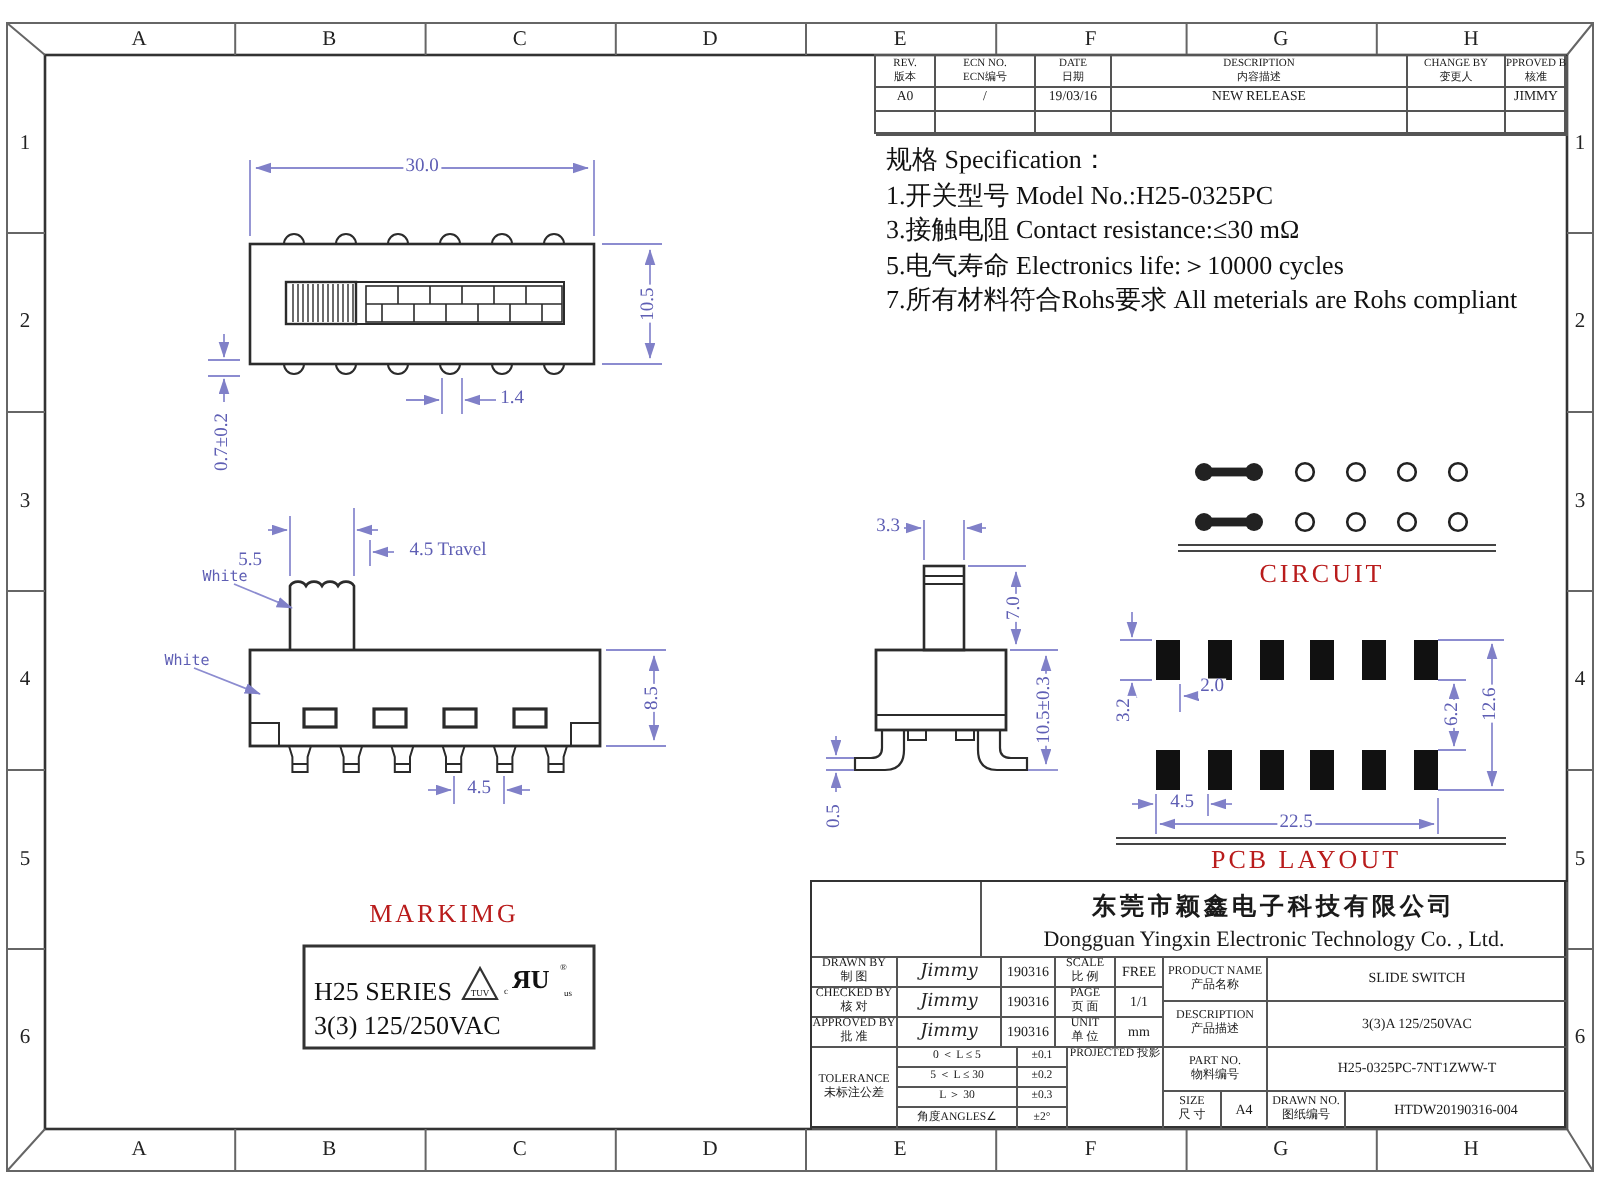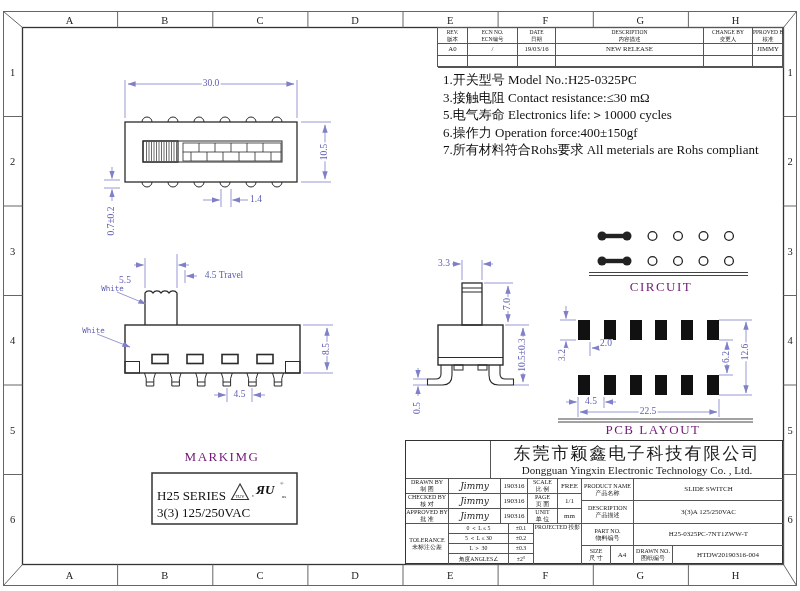--- a/index.html
+++ b/index.html
@@ -5,39 +5,39 @@
   html,body{margin:0;padding:0;background:#fff;}
   #sheet{position:relative;width:800px;height:591px;background:#fff;overflow:hidden;
          font-family:"Liberation Serif",serif;color:#1a1a1a;}
   svg{position:absolute;left:0;top:0;}
   .grid-lbl{position:absolute;font:10.5px "Liberation Serif",serif;color:#222;transform:translate(-50%,-50%);}
   .lbl{position:absolute;font:9.5px "Liberation Serif",serif;color:#5e5eb4;background:#fff;
        padding:0 1px;white-space:nowrap;line-height:1;transform:translate(-50%,-50%);}
   .lbl.v{transform:translate(-50%,-50%) rotate(-90deg);}
   .white-lbl{position:absolute;font:7.5px "DejaVu Sans Mono",monospace;color:#5e5eb4;
        transform:translate(-50%,-50%);white-space:nowrap;padding-left:11px;}
-  .sec-title{position:absolute;font:13px "Liberation Serif",serif;color:#701a75;letter-spacing:1.5px;
+  .sec-title{position:absolute;font:13px "Liberation Serif",serif;color:#b91c1c;letter-spacing:1.5px;
        transform:translate(-50%,-50%);white-space:nowrap;}
   .spec{position:absolute;left:443px;top:71px;width:345px;font-size:13px;line-height:17.6px;color:#111;}
   .spec div{white-space:nowrap;}
   
   .rtab{position:absolute;left:437px;top:27px;width:346px;height:40px;border:1px solid #555;box-sizing:border-box;}
   .rtab .c{position:absolute;border-right:1px solid #555;border-bottom:1px solid #555;box-sizing:border-box;
        display:flex;flex-direction:column;align-items:center;justify-content:center;
        font-size:5.5px;line-height:6.5px;text-align:center;white-space:nowrap;overflow:hidden;}
   .rtab .d{font-size:6.8px;}
   
   .tblock{position:absolute;left:405px;top:440px;width:378px;height:124px;border:1.5px solid #333;box-sizing:border-box;background:#fff;}
   .tblock .c{position:absolute;border-right:1px solid #555;border-bottom:1px solid #555;box-sizing:border-box;
        display:flex;flex-direction:column;align-items:center;justify-content:center;
        font-size:6px;line-height:7px;text-align:center;white-space:nowrap;overflow:hidden;}
   .tblock .val{font-size:7px;}
   .tblock .sign{font:italic 9px "DejaVu Serif",serif;color:#222;}
   .tblock .tol{font-size:5.8px;}
-  .cname-cn{font-weight:normal;font-size:17px;line-height:21px;letter-spacing:2px;text-align:center;}
+  .cname-cn{font-weight:bold;font-size:12px;line-height:21px;letter-spacing:2px;text-align:center;}
   .cname-en{font-size:11px;line-height:12px;}
   .mark-txt{position:absolute;font-size:13px;color:#111;white-space:nowrap;}
   .tiny{position:absolute;font-size:4.5px;color:#111;white-space:nowrap;}
 </style>
 </head>
 <body>
 
 <div id="sheet">
 
 <svg width="800" height="591" viewBox="0 0 800 591">
@@ -288,24 +288,24 @@
       </div>
   <div class="c" style="left:0;top:28px;width:30px;height:12px"></div>
   <div class="c" style="left:30px;top:28px;width:50px;height:12px"></div>
   <div class="c" style="left:80px;top:28px;width:38px;height:12px"></div>
   <div class="c" style="left:118px;top:28px;width:148px;height:12px"></div>
   <div class="c" style="left:266px;top:28px;width:49px;height:12px"></div>
   <div class="c" style="left:315px;top:28px;width:31px;height:12px"></div>
 </div>
 
 <div class="spec">
+  <div>规格 Specification：</div>
   <div>1.开关型号 Model No.:H25-0325PC</div>
   <div>3.接触电阻 Contact resistance:≤30 mΩ</div>
   <div>5.电气寿命 Electronics life:＞10000 cycles</div>
-  <div>6.操作力 Operation force:400±150gf</div>
   <div>7.所有材料符合Rohs要求 All meterials are Rohs compliant</div>
 </div>
 
 <span class="lbl" style="left:211px;top:84px">30.0</span>
 <span class="lbl v" style="left:325px;top:152px">10.5</span>
 <span class="lbl v" style="left:112px;top:221px">0.7±0.2</span>
 <span class="lbl" style="left:256px;top:200px">1.4</span>
 <span class="lbl" style="left:125px;top:281px">5.5</span>
 <span class="lbl" style="left:224px;top:276px">4.5 Travel</span>
 <span class="lbl v" style="left:327px;top:349px">8.5</span>
@@ -322,21 +322,21 @@
 <span class="lbl v" style="left:746px;top:352px">12.6</span>
 <span class="lbl" style="left:591px;top:402px">4.5</span>
 <span class="lbl" style="left:648px;top:412px">22.5</span>
 
 <span class="sec-title" style="left:661px;top:286.5px">CIRCUIT</span>
 <span class="sec-title" style="left:653px;top:430px">PCB LAYOUT</span>
 <span class="sec-title" style="left:222px;top:457px">MARKIMG</span>
 
 <span class="mark-txt" style="left:157px;top:488px">H25 SERIES</span>
 <span class="mark-txt" style="left:157px;top:505px">3(3) 125/250VAC</span>
-<span class="mark-txt" style="left:256px;top:482px;font-weight:bold;font-style:italic">ЯU</span>
+<span class="mark-txt" style="left:256px;top:482px;font-weight:bold;">ЯU</span>
 <span class="tiny" style="left:280px;top:481px">®</span>
 <span class="tiny" style="left:252px;top:493px">c</span>
 <span class="tiny" style="left:282px;top:494px">us</span>
 <span class="tiny" style="left:477px;top:441px">®</span>
 
 <div class="tblock">
   <div class="c" style="left:0;top:0;width:85px;height:38px"></div>
   <div class="c" style="left:85px;top:0;width:293px;height:38px">
     <div class="cname-cn">东莞市颖鑫电子科技有限公司</div>
     <div class="cname-en">Dongguan Yingxin Electronic Technology Co. , Ltd.</div>

